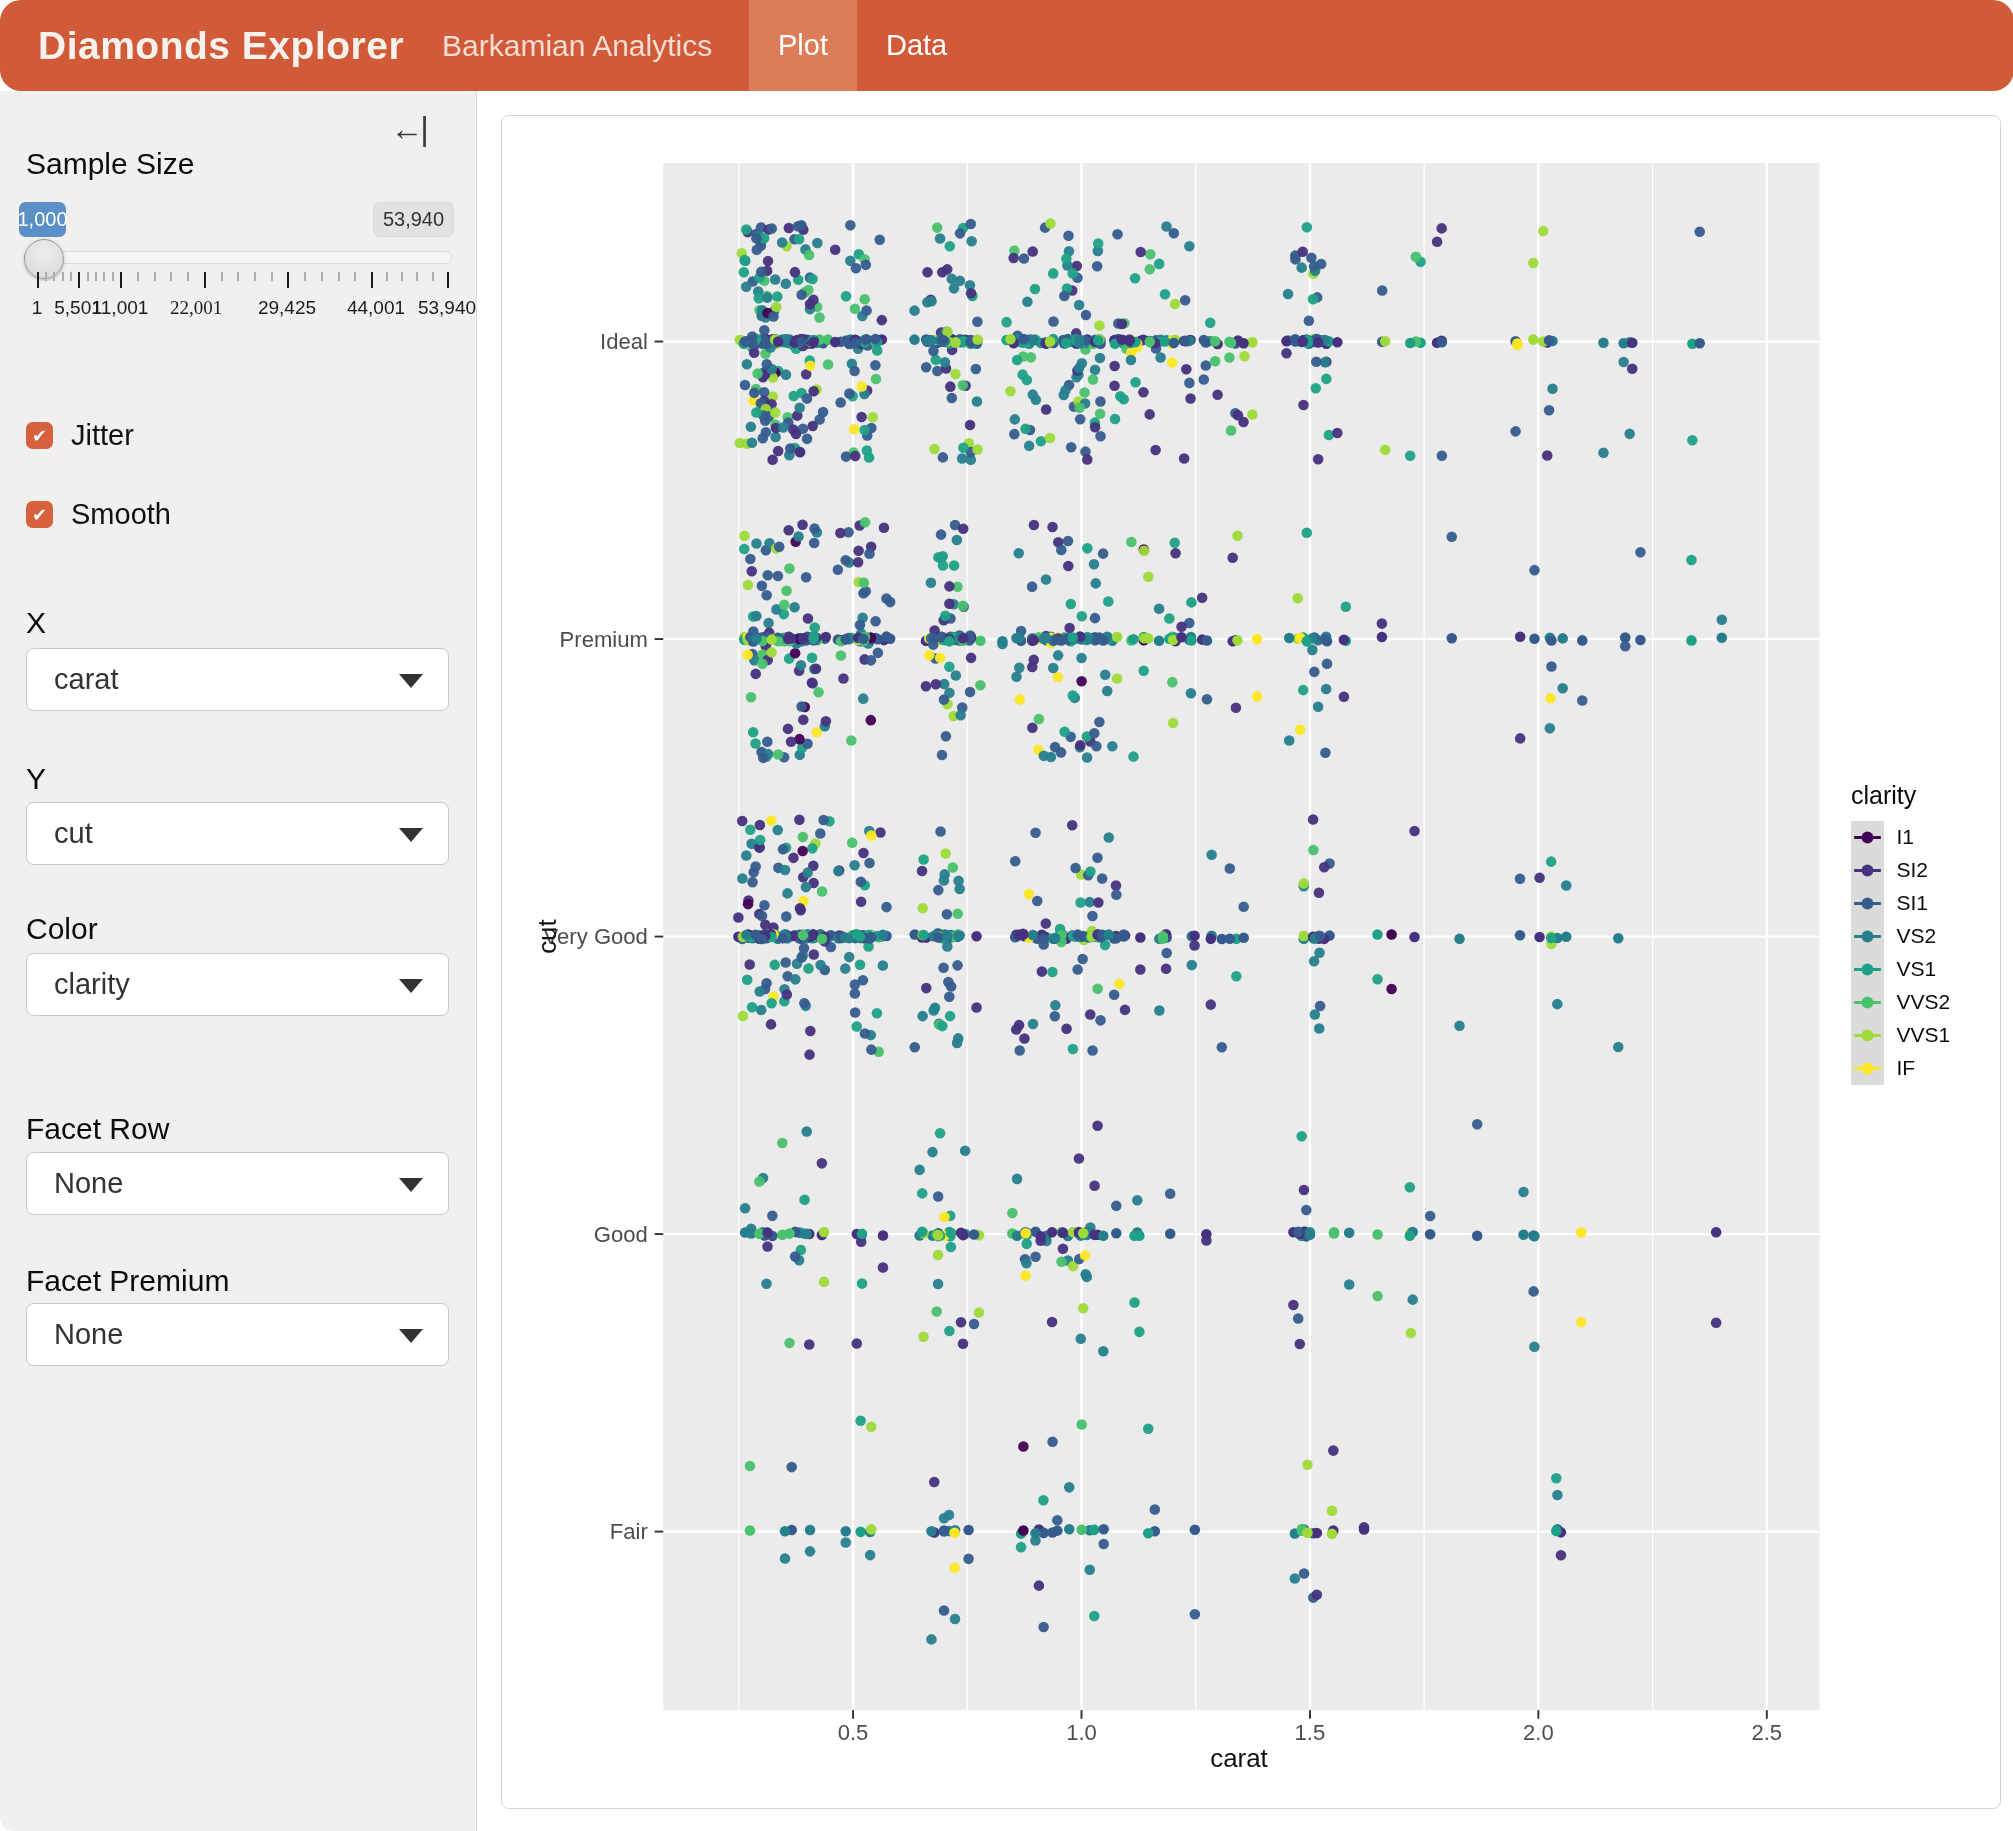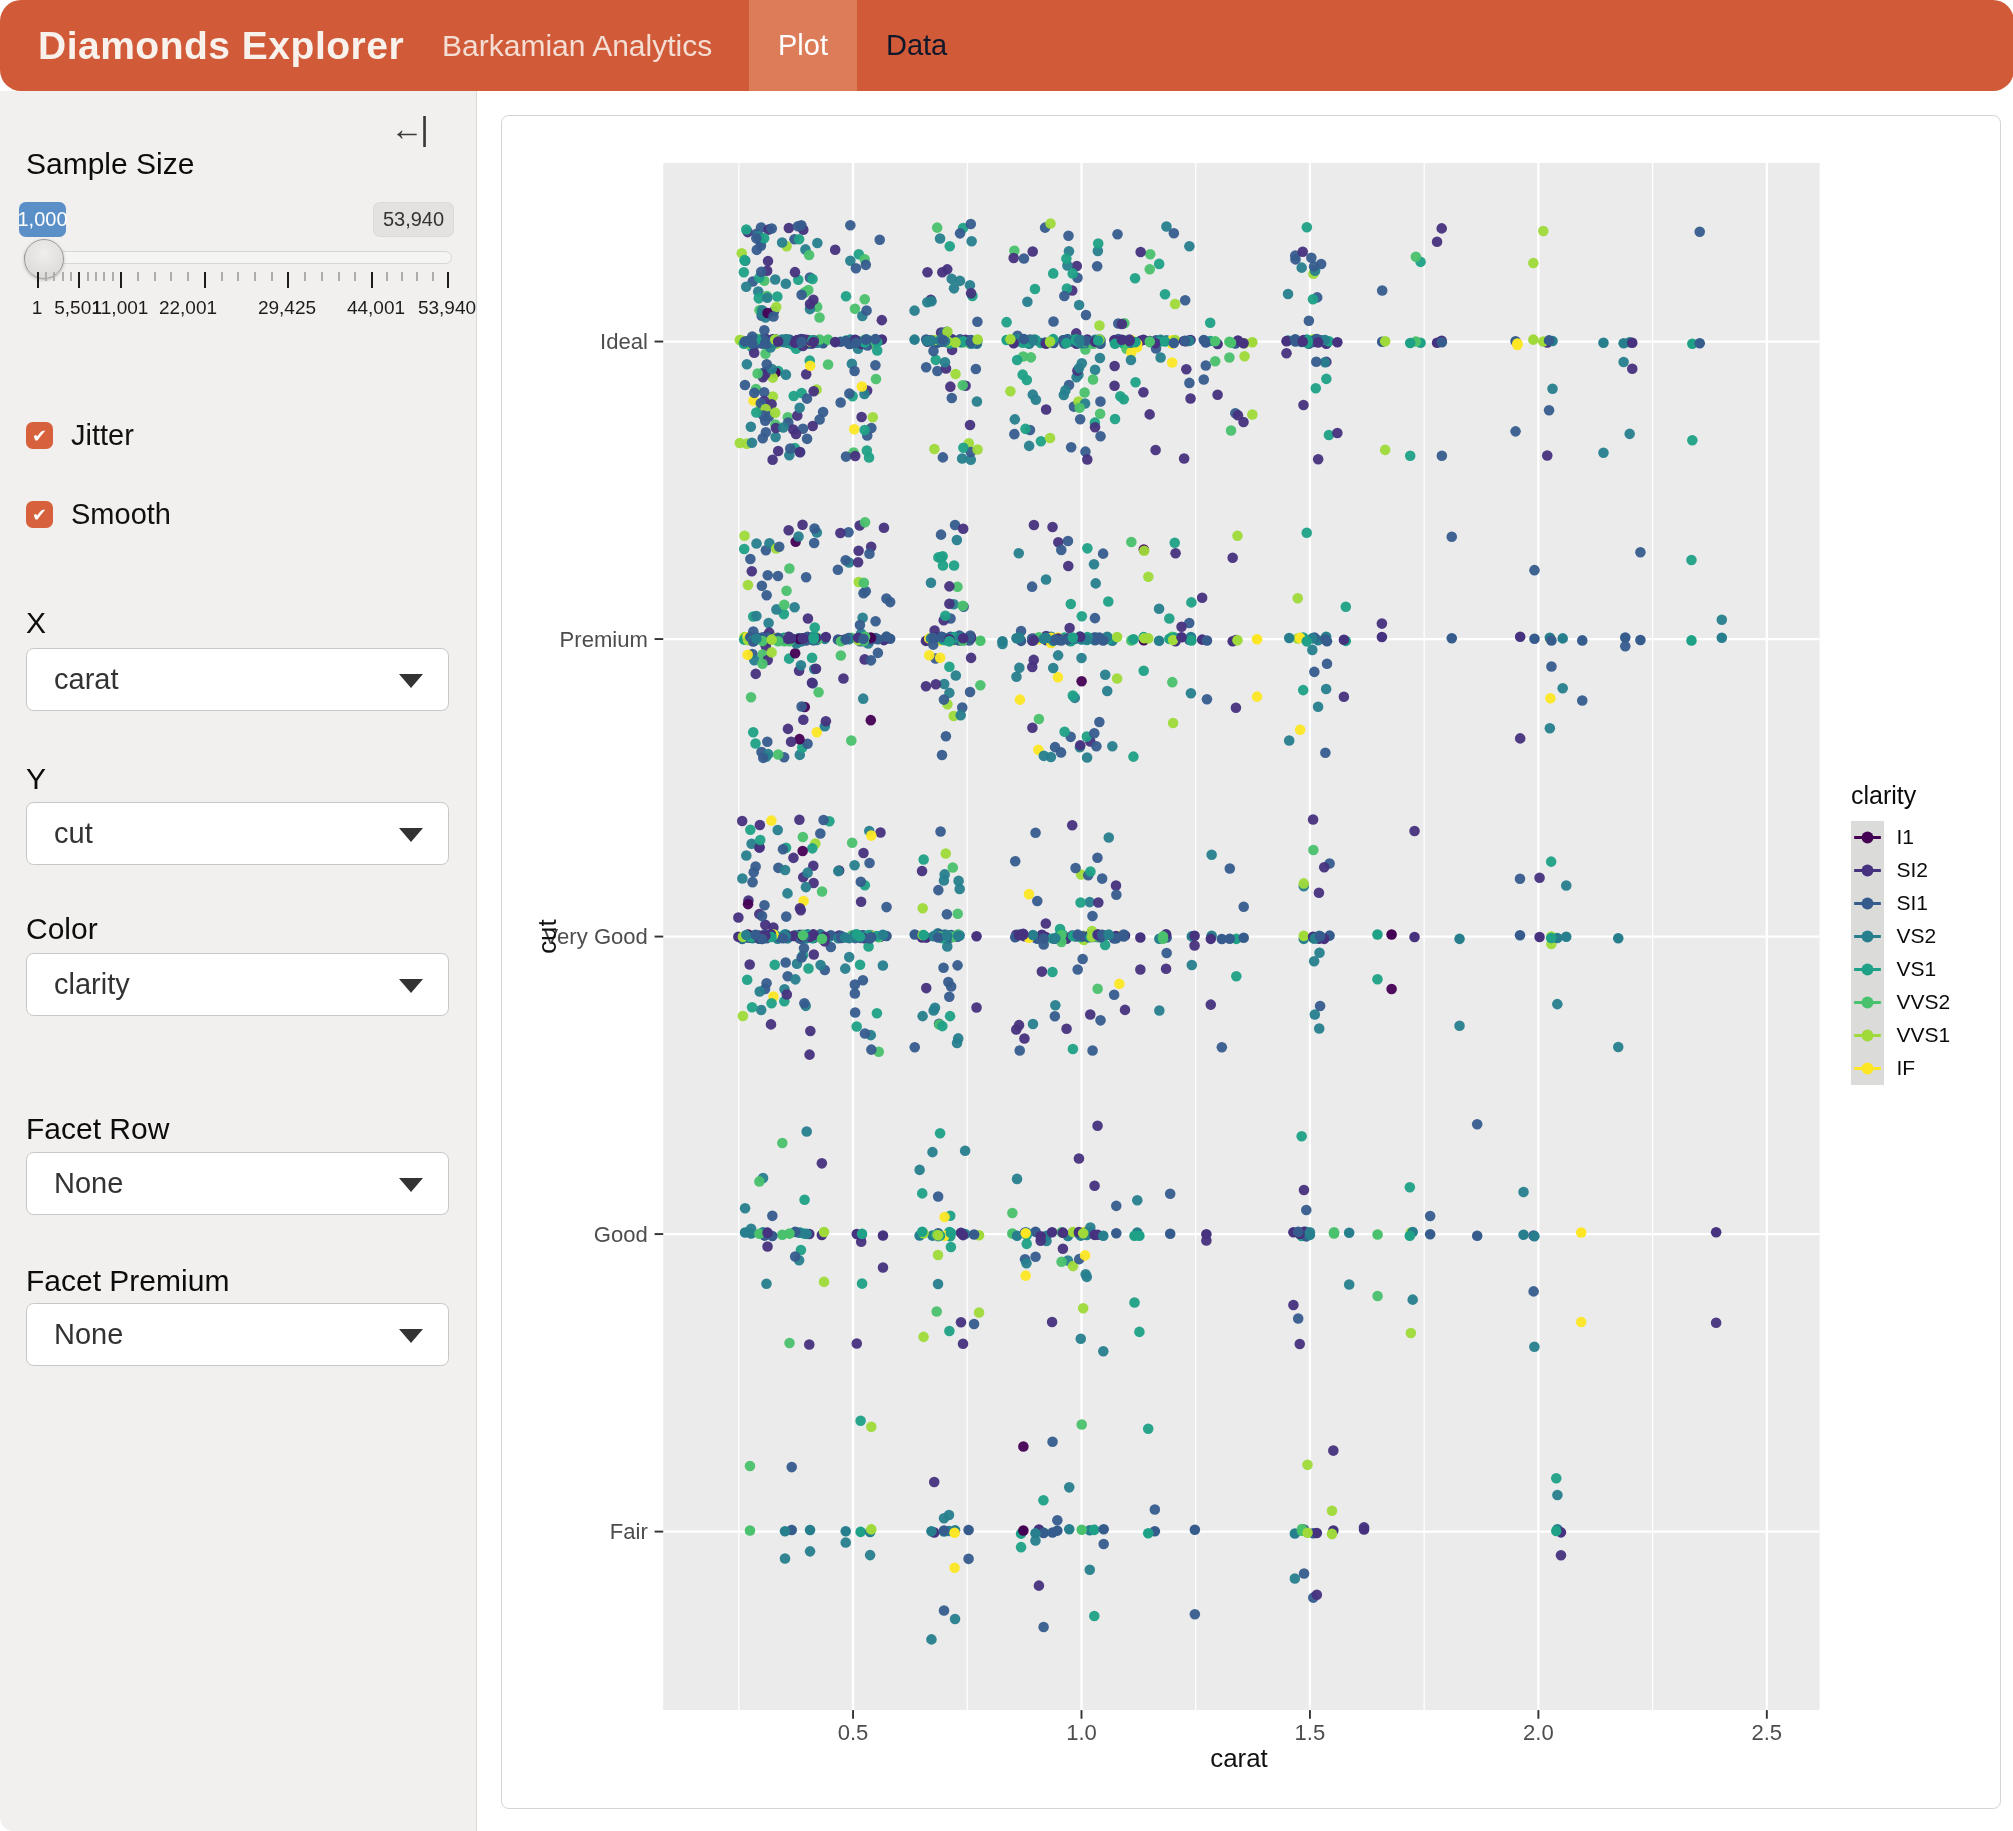--- a/index.html
+++ b/index.html
@@ -5,21 +5,21 @@
   * { margin:0; padding:0; box-sizing:border-box; }
   html,body { width:2014px; height:1831px; }
   body { font-family:"Liberation Sans", sans-serif; background:#ffffff; position:relative; overflow:hidden; }
 
   
   .header { position:absolute; left:0; top:0; width:2014px; height:91px; background:#D15B39; color:#fff;border-radius:21px; }
   .header-inner { position:absolute; left:38px; top:0; height:91px; display:flex; align-items:center; }
   .app-title { font-size:39px; font-weight:600; color:#F9F1EC; letter-spacing:0.5px; }
   .app-subtitle { font-size:30px; font-weight:400; color:#F4DDD3; margin-left:38px; }
   .nav-tabs { position:absolute; left:749px; top:0; height:91px; display:flex; }
-  .nav-tab { height:91px; padding:0 29px; display:flex; align-items:center; font-size:29px; color:#0f172a; cursor:pointer; }
+  .nav-tab { height:91px; padding:0 29px; display:flex; align-items:center; font-size:29px; color:#ffffff; cursor:pointer; }
   .nav-tab.active { background:#DC7C58; color:#ffffff; }
 
   
   .sidebar { position:absolute; left:0; top:91px; width:477px; height:1740px; background:#F1F0EE;
              border-right:1px solid #DBD9D7; border-bottom-left-radius:13.4px; overflow:hidden; }
   .collapse-icon { position:absolute; top:19px; right:50px; font-size:33px; color:#3a3a3a; cursor:pointer; letter-spacing:-2.9px; }
   .ctl-label { position:absolute; left:26px; font-size:30px; font-weight:500; color:#0c0c0c; }
 
   
   .badge { position:absolute; height:35px; border-radius:6.7px; font-size:20px; display:flex; align-items:center; justify-content:center; }
@@ -118,21 +118,21 @@
       <div class="tick minor" style="left: 386px;"></div>
       <div class="tick minor" style="left: 401px;"></div>
       <div class="tick minor" style="left: 416px;"></div>
       <div class="tick minor" style="left: 432px;"></div>
       <div class="tick major" style="left: 447px;"></div>
     </div>
   <div class="slider-ticklabels" id="slider-ticklabels">
       <div class="tl" style="left: 37px;">1</div>
       <div class="tl" style="left: 78px;">5,501</div>
       <div class="tl" style="left: 120px;">11,001</div>
-      <div class="tl" style="left: 188px;">22,001</div>
+      <div class="tl" style="left: 196px; font-family: Liberation Serif, serif;">22,001</div>
       <div class="tl" style="left: 287px;">29,425</div>
       <div class="tl" style="left: 376px;">44,001</div>
       <div class="tl" style="left: 447px;">53,940</div>
     </div>
 
   <div class="cb-row" style="top:328px;">
     <div class="cb-box">
       <span class="cb-check">✔</span>
     </div>
     <span class="cb-label">Jitter</span>

